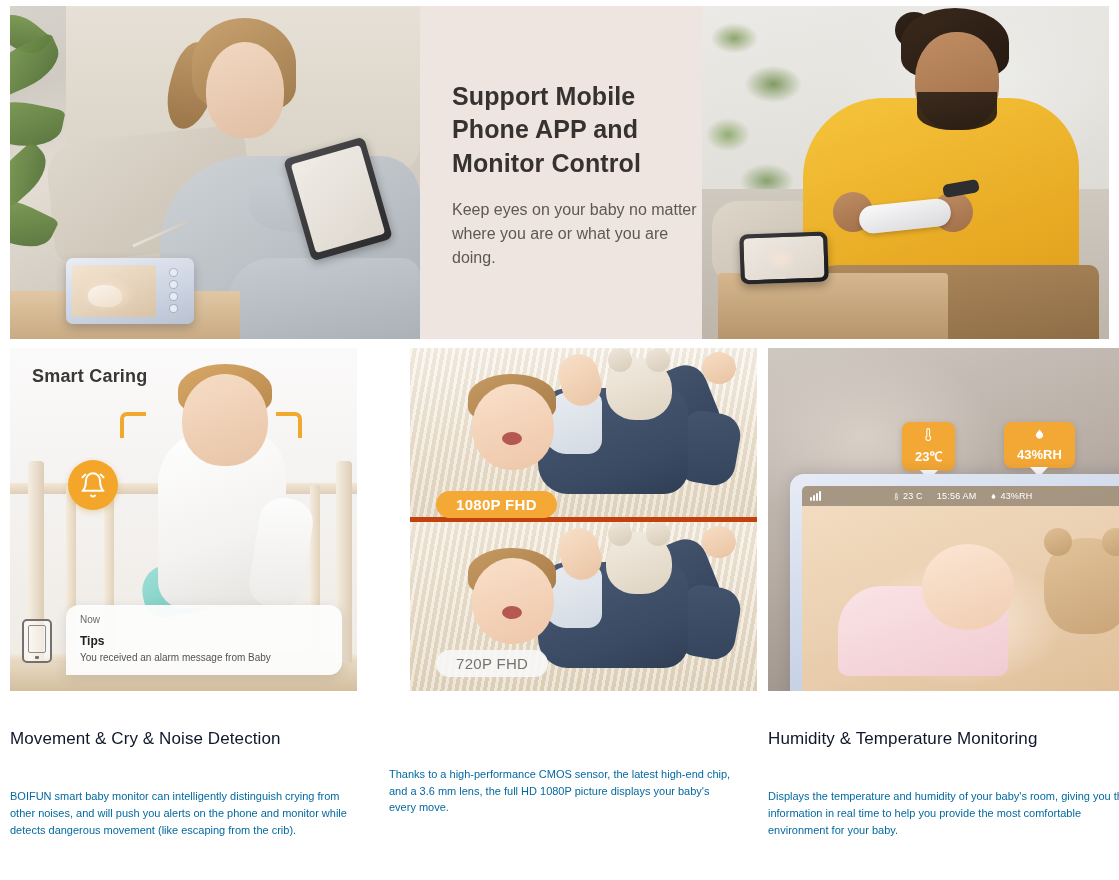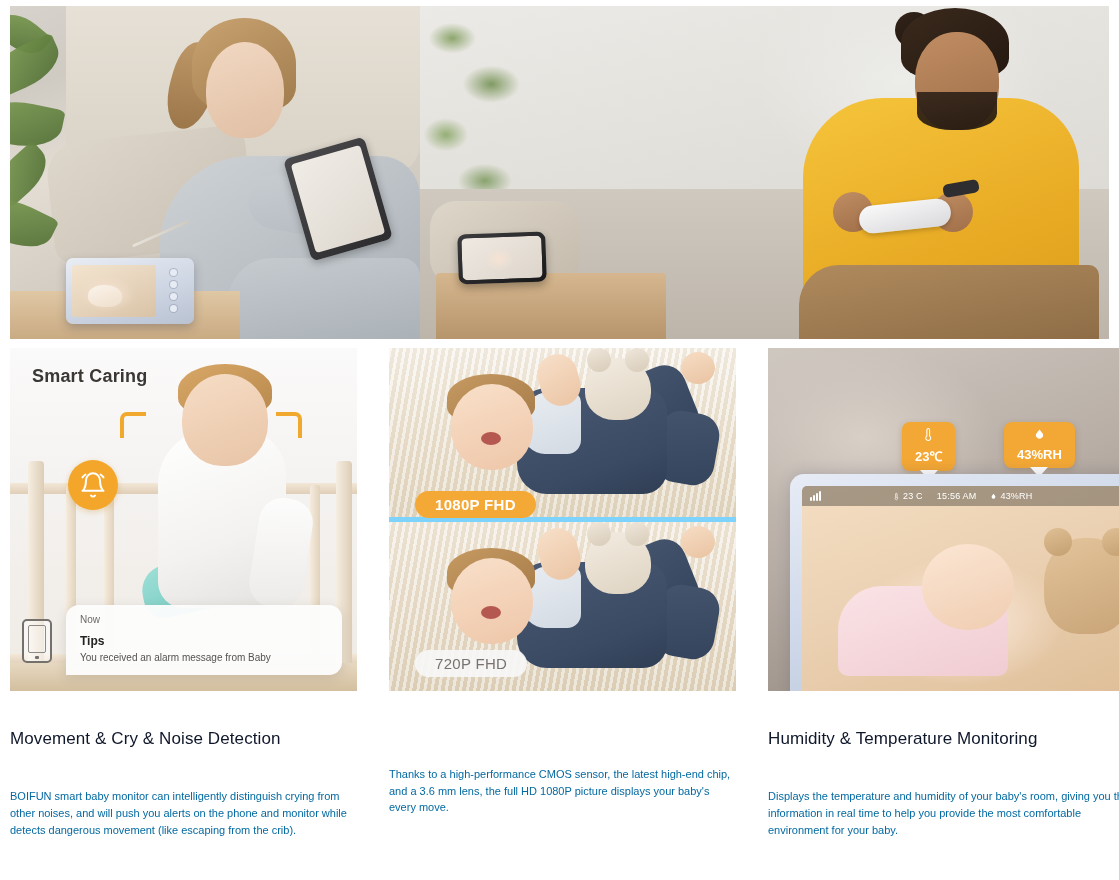--- a/index.html
+++ b/index.html
@@ -382,21 +382,21 @@
   .phone-icon-box::after {
     content: ""; position: absolute; left: 4px; top: 4px; right: 4px; bottom: 8px;
     border: 1px solid #8d8984; border-radius: 2px;
   }
   .phone-icon-box::before {
     content: ""; position: absolute; left: 50%; bottom: 2px; margin-left: -2px;
     width: 4px; height: 3px; background: #74706c; border-radius: 1px;
   }
 
   
-  .fig-2 { background: #7dd3fc; }
+  .fig-2 { background: #c2410c; margin-left: 21px; }
   .half {
     position: absolute; left: 0; width: 100%; height: 169px; overflow: hidden;
   }
   .half.top { top: 0; }
   .half.bot { bottom: 0; }
   .rug {
     position: absolute; left: 0; top: 0; width: 100%; height: 100%;
     background:
       repeating-linear-gradient(100deg, rgba(255,255,255,.55) 0 3px, rgba(226,214,196,.3) 3px 7px),
       linear-gradient(180deg, #efe6d6 0%, #e3d6c0 60%, #d8c9ae 100%);
@@ -624,20 +624,24 @@
         <div class="monitor-screen"></div>
         <div class="monitor-btns">
           <i></i>
             <i></i>
             <i></i>
             <i></i>
         </div>
       </div>
     </div>
 
+    <div class="hero-text">
+      <div class="hero-title">Support Mobile Phone APP and Monitor Control</div>
+      <div class="hero-sub">Keep eyes on your baby no matter where you are or what you are doing.</div>
+    </div>
 
     <div class="hero-photo-right">
       <div class="rp-plant"></div>
       <div class="rp-sofa"></div>
       <div class="rp-cushion"></div>
       <div class="man-body"></div>
       <div class="man-pants"></div>
       <div class="man-bun"></div>
       <div class="man-hair"></div>
       <div class="man-head"></div>

